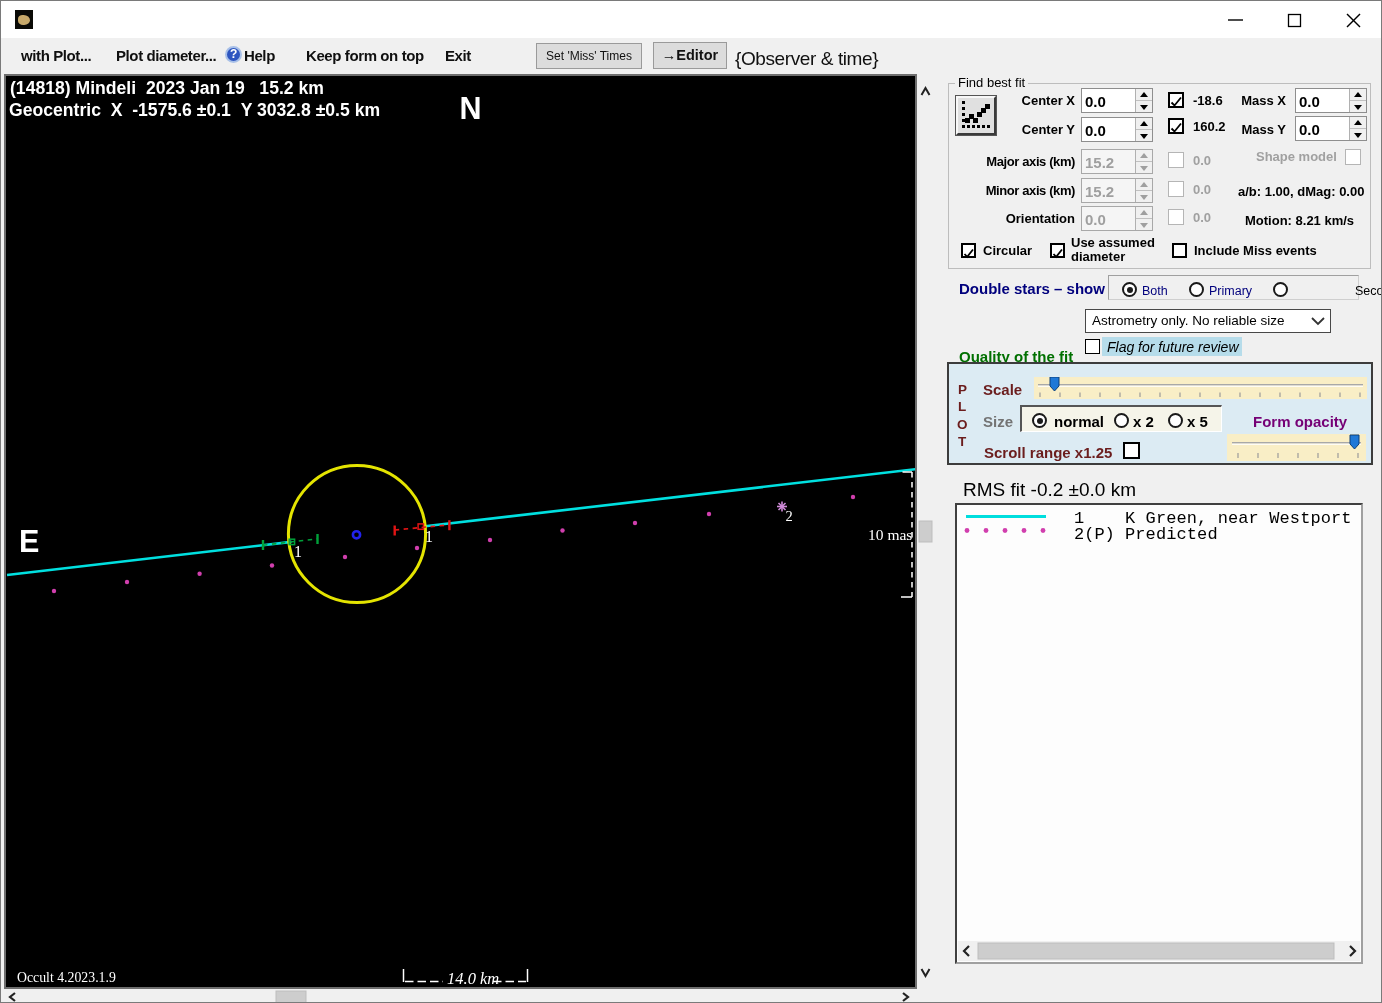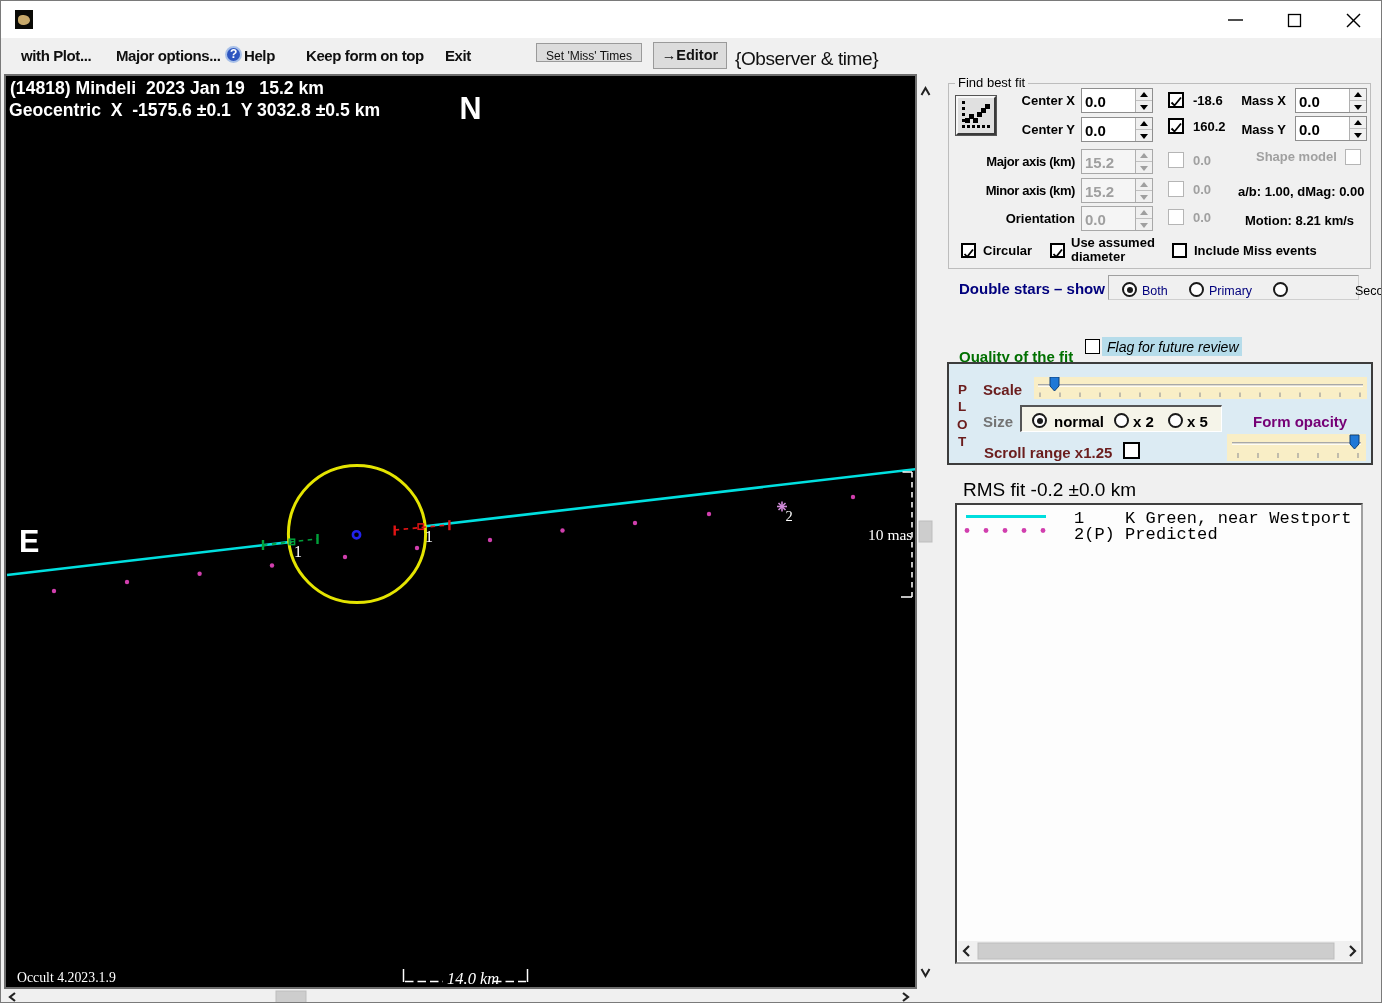--- a/index.html
+++ b/index.html
@@ -49,27 +49,27 @@
   <svg class="winbtn" style="left:1222px" width="140" height="37">
     <line x1="5" y1="19" x2="20" y2="19" stroke="#000" stroke-width="1.4"></line>
     <rect x="65.5" y="13.5" width="12" height="12" fill="none" stroke="#000" stroke-width="1.3"></rect>
     <line x1="124" y1="13" x2="137" y2="26" stroke="#000" stroke-width="1.4"></line>
     <line x1="137" y1="13" x2="124" y2="26" stroke="#000" stroke-width="1.4"></line>
   </svg>
 </div>
 
 <div id="menubar"></div>
 <div class="mi" style="left:20px">with Plot...</div>
-<div class="mi" style="left:115px">Major options...</div>
+<div class="mi" style="left:115px">Plot diameter...</div>
 <div style="position:absolute; left:224px; top:45px; width:17px; height:17px; border-radius:50%; background:#2d55c0; border:2px solid #a8c0e8;"></div>
 <div style="position:absolute; left:229px; top:46px; font-size:12px; font-weight:700; color:#fff;">?</div>
 <div class="mi" style="left:243px">Help</div>
 <div class="mi" style="left:305px">Keep form on top</div>
 <div class="mi" style="left:444px">Exit</div>
-<div class="mbtn" style="left:535px; top:42px; width:106px; height:19px; font-size:12px; line-height:24px;">Set 'Miss' Times</div>
+<div class="mbtn" style="left:535px; top:42px; width:106px; height:26px; font-size:12px; line-height:24px;">Set 'Miss' Times</div>
 <div class="mbtn" style="left:652px; top:41px; width:74px; height:27px; font-size:14.5px; font-weight:700; line-height:25px;">→Editor</div>
 <div class="mi" style="left:734px; top:47px; font-weight:400; font-size:19px;">{Observer &amp; time}</div>
 
 <div id="plot">
 <svg width="909" height="911" viewBox="0 0 909 911">
 <g font-family="Liberation Sans,sans-serif" fill="#fff">
 <text x="4" y="17.5" font-size="17.6" font-weight="700">(14818) Mindeli&nbsp;&nbsp;2023 Jan 19&nbsp;&nbsp;&nbsp;15.2 km</text>
 <text x="3" y="39.5" font-size="17.6" font-weight="700">Geocentric&nbsp;&nbsp;X&nbsp;&nbsp;-1575.6 ±0.1&nbsp;&nbsp;Y 3032.8 ±0.5 km</text>
 <text x="453.5" y="43" font-size="30.5" font-weight="700">N</text>
 <text x="13" y="476" font-size="30.5" font-weight="700">E</text>
@@ -259,20 +259,26 @@
 <div class="lab" style="left:958px; top:279px; font-size:15px; color:#00007d;">Double stars – show</div>
 <div style="position:absolute; left:1107px; top:274px; width:251px; height:25px; border:1px solid #a0a0a0; border-right-color:#cfcfcf; border-bottom-color:#cfcfcf;"></div>
 <div class="rad sel" style="left:1121px; top:281px;"></div>
 <div class="lab" style="left:1141px; top:283px; font-size:12.5px; font-weight:400; color:#00007d;">Both</div>
 <div class="rad" style="left:1188px; top:281px;"></div>
 <div class="lab" style="left:1208px; top:283px; font-size:12.5px; font-weight:400; color:#00007d;">Primary</div>
 <div class="rad" style="left:1272px; top:281px;"></div>
 <div class="lab" style="left:1354px; top:283px; font-size:12.5px; font-weight:400; color:#000000;">Secondary</div>
 
 <div class="lab" style="left:958px; top:311.5px; font-size:15px; color:#007000;margin-top:35px;">Quality of the fit</div>
+<div style="position:absolute; left:1084px; top:308px; width:246px; height:24px; background:#fff; border:1.5px solid #484848;">
+<div style="position:absolute; left:6px; top:3px; font-size:13.5px; color:#000;">Astrometry only. No reliable size</div>
+<svg style="position:absolute; right:5px; top:6px;" width="14" height="10">
+        <path d="M 1 2 L 7 8 L 13 2" fill="none" stroke="#333" stroke-width="1.8"></path>
+      </svg>
+</div>
 
 <div class="cb" style="left:1084px; top:338px; width:15px; height:15px; border-width:1.5px;"></div>
 <div style="position:absolute; left:1101px; top:336px; width:140px; height:19px; background:#b6dcea;"></div>
 <div style="position:absolute; left:1106px; top:338px; font-size:14px; font-style:italic; color:#000;">Flag for future review</div>
 
 <div style="position:absolute; left:946px; top:361px; width:426px; height:103px; background:#dcebf3; border:2px solid #3c3c3c;"></div>
 <div class="lab" style="left:957px; top:381px; color:#6b1d1d; font-size:13.5px;">P</div>
 <div class="lab" style="left:957px; top:398px; color:#6b1d1d; font-size:13.5px;">L</div>
 <div class="lab" style="left:956px; top:416px; color:#6b1d1d; font-size:13.5px;">O</div>
 <div class="lab" style="left:957px; top:433px; color:#6b1d1d; font-size:13.5px;">T</div>

